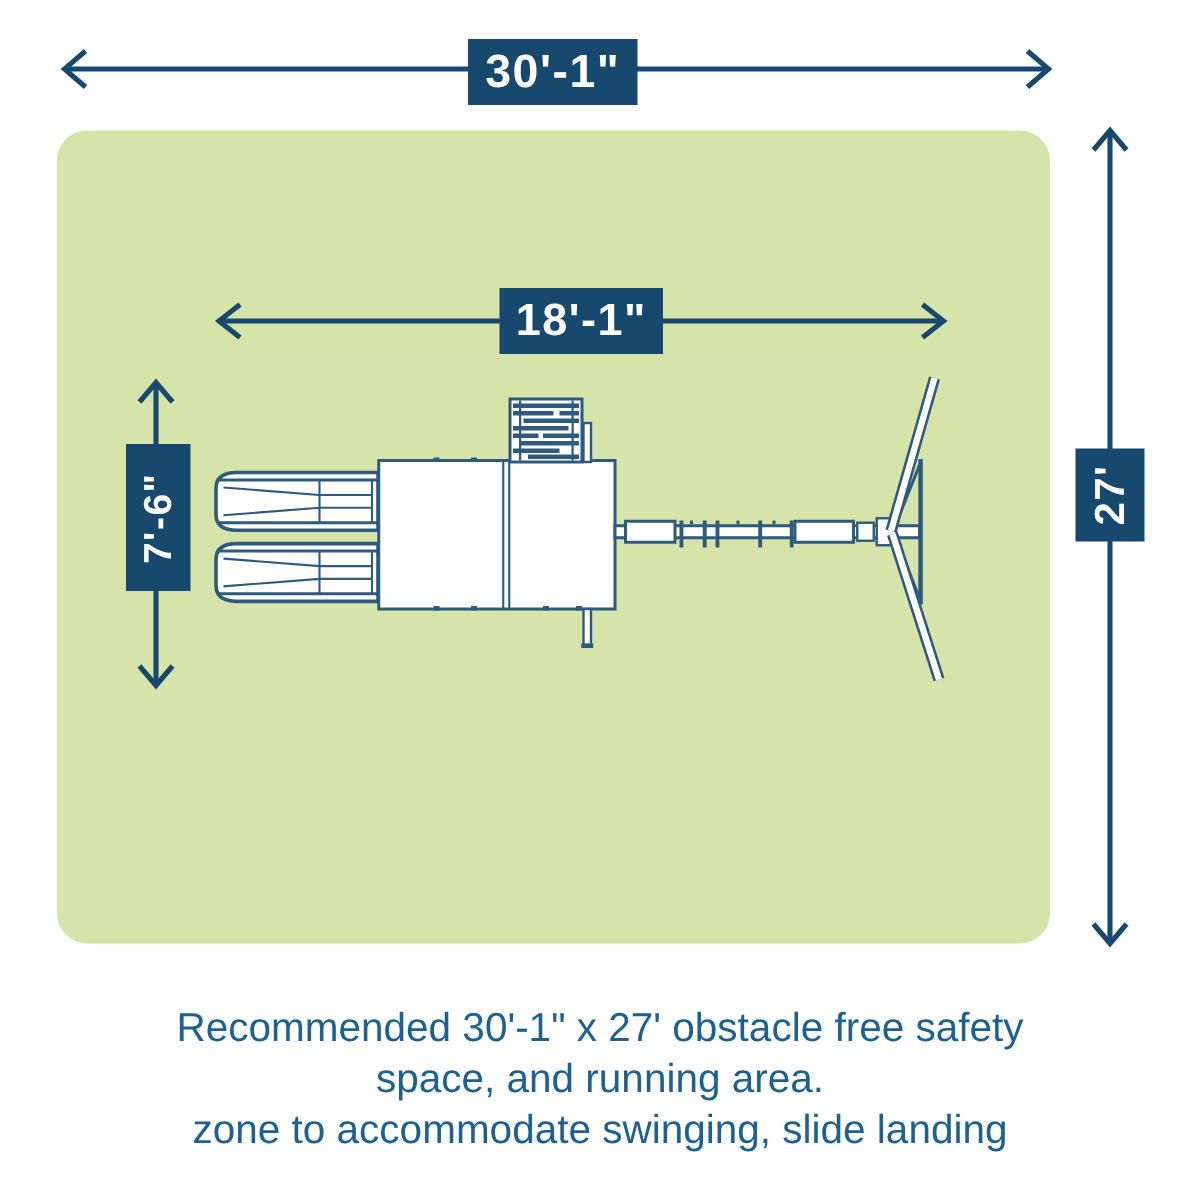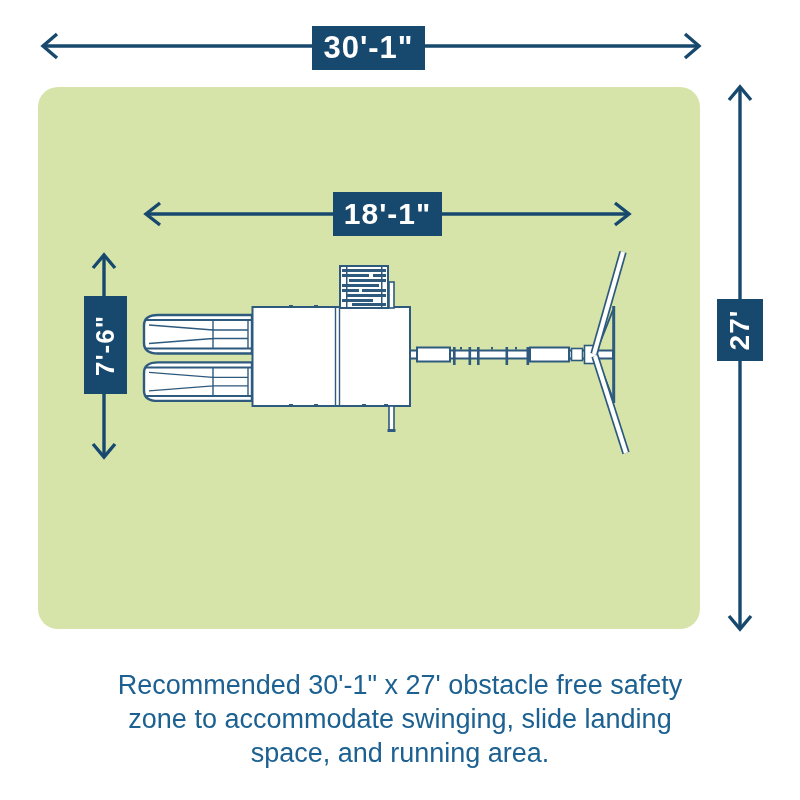--- a/index.html
+++ b/index.html
@@ -157,17 +157,17 @@
   </div>
   <div class="dim-label rot" id="label-76">
     <span>7'-6"</span>
   </div>
   <div class="dim-label rot" id="label-27">
     <span>27'</span>
   </div>
 
   <div class="caption">
     <div>Recommended 30'-1" x 27' obstacle free safety</div>
+    <div>space, and running area.</div>
     <div>zone to accommodate swinging, slide landing</div>
-    <div>space, and running area.</div>
   </div>
 
 </div>
 
 </body></html>

